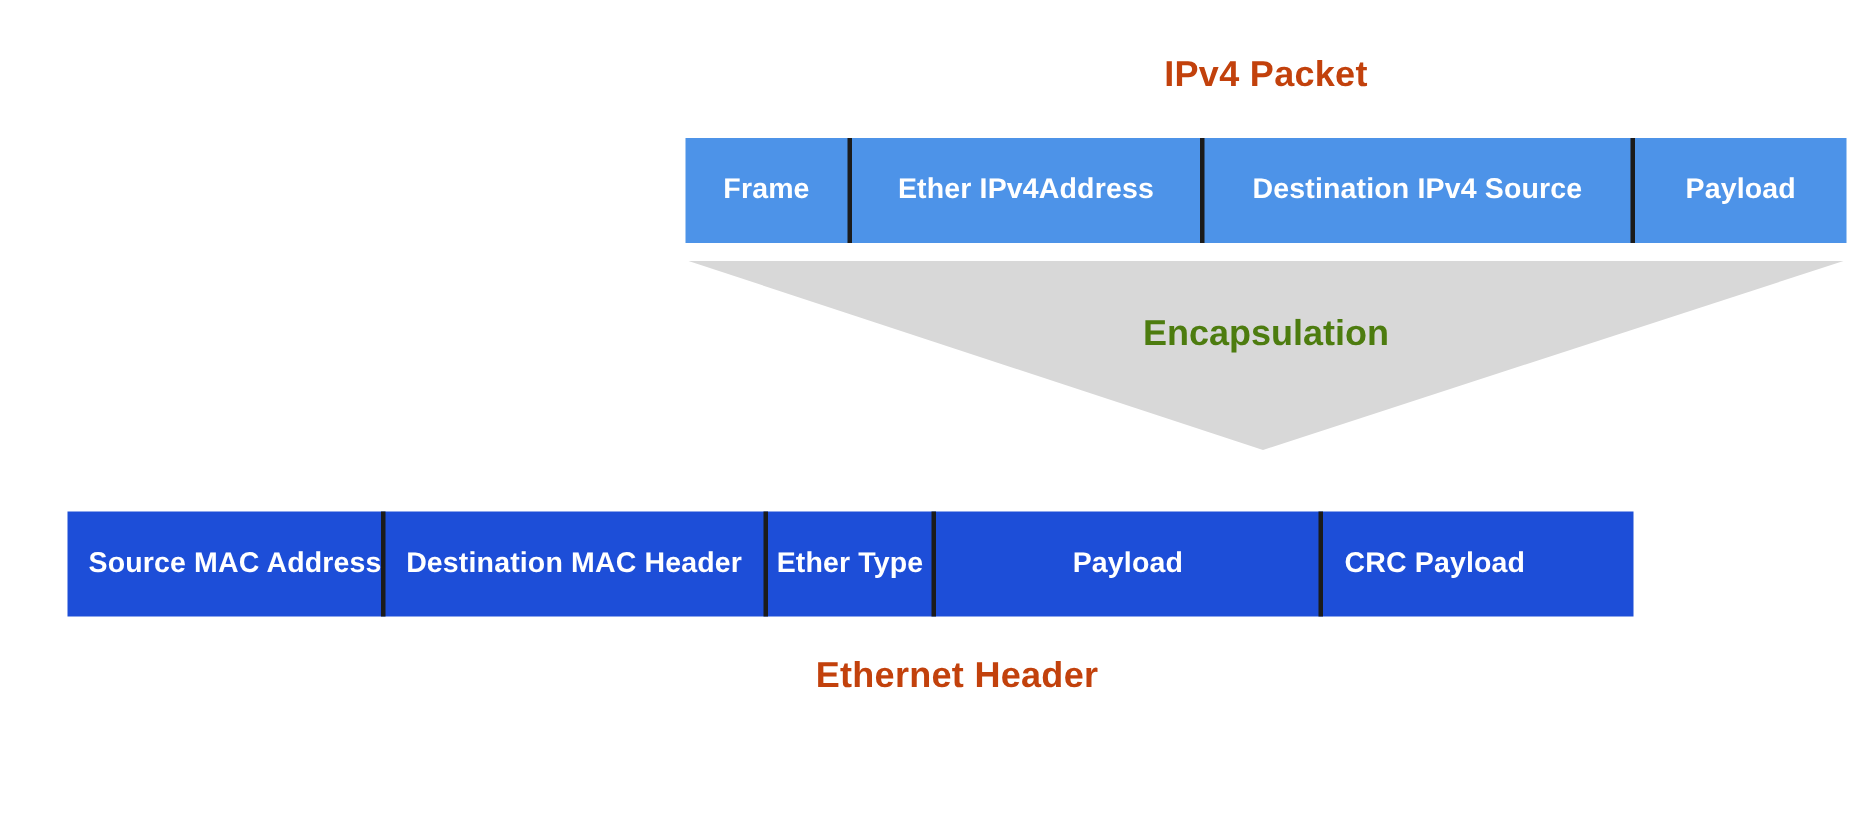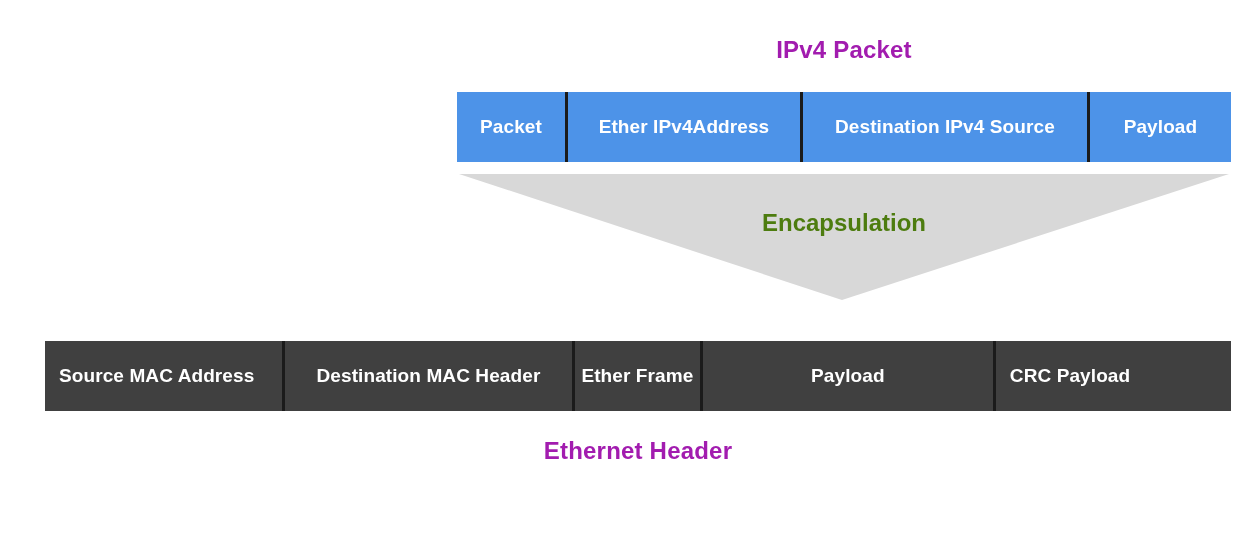--- a/index.html
+++ b/index.html
@@ -14,21 +14,21 @@
     font-family: "Liberation Sans", sans-serif;
     -webkit-font-smoothing: antialiased;
     overflow: hidden;
   }
 
   
   .diagram-title {
     position: absolute;
     font-size: 24px;
     font-weight: bold;
-    color: #a21caf;
+    color: #c2410c;
     letter-spacing: 0.2px;
     white-space: nowrap;
     text-align: center;
   }
   #ipv4-title {
     left: 457px;
     width: 774px;
     top: 36px;
   }
   #ethernet-title {
@@ -48,23 +48,23 @@
   #ipv4-packet-bar {
     left: 457px;
     top: 92px;
     width: 774px;
     height: 70px;
     background: #4d93e8;
   }
   #ethernet-frame-bar {
     left: 45px;
     top: 341px;
-    width: 1186px;
+    width: 1044px;
     height: 70px;
-    background: #404040;
+    background: #1d4ed8;
   }
 
   .packet-field {
     position: relative;
     display: flex;
     align-items: center;
     justify-content: center;
     color: #ffffff;
     font-size: 19px;
     font-weight: bold;
@@ -105,34 +105,34 @@
     color: #4d7c0f;
     white-space: nowrap;
   }
 </style>
 </head>
 <body>
 
 <div id="ipv4-title" class="diagram-title">IPv4 Packet</div>
 
 <div id="ipv4-packet-bar" class="packet-bar">
-  <div class="packet-field" style="width:13.95%">Packet</div>
+  <div class="packet-field" style="width:13.95%">Frame</div>
   <div class="packet-field" style="width:30.36%">Ether IPv4Address</div>
   <div class="packet-field" style="width:37.08%">Destination IPv4 Source</div>
   <div class="packet-field" style="width:18.61%">Payload</div>
 </div>
 
 <div id="encapsulation-arrow">
   <svg viewBox="0 0 774 130" preserveAspectRatio="none" aria-hidden="true">
     <polygon points="2,2 772,2 385,128" fill="#d8d8d8"></polygon>
   </svg>
 </div>
 <div id="encapsulation-label">Encapsulation</div>
 
 <div id="ethernet-frame-bar" class="packet-bar">
   <div class="packet-field align-left" style="width:19.98%">Source MAC Address</div>
   <div class="packet-field" style="width:24.45%">Destination MAC Header</div>
-  <div class="packet-field" style="width:10.79%">Ether Frame</div>
+  <div class="packet-field" style="width:10.79%">Ether Type</div>
   <div class="packet-field" style="width:24.70%">Payload</div>
   <div class="packet-field align-left" style="width:20.08%">CRC Payload</div>
 </div>
 
 <div id="ethernet-title" class="diagram-title">Ethernet Header</div>
 
 </body></html>

